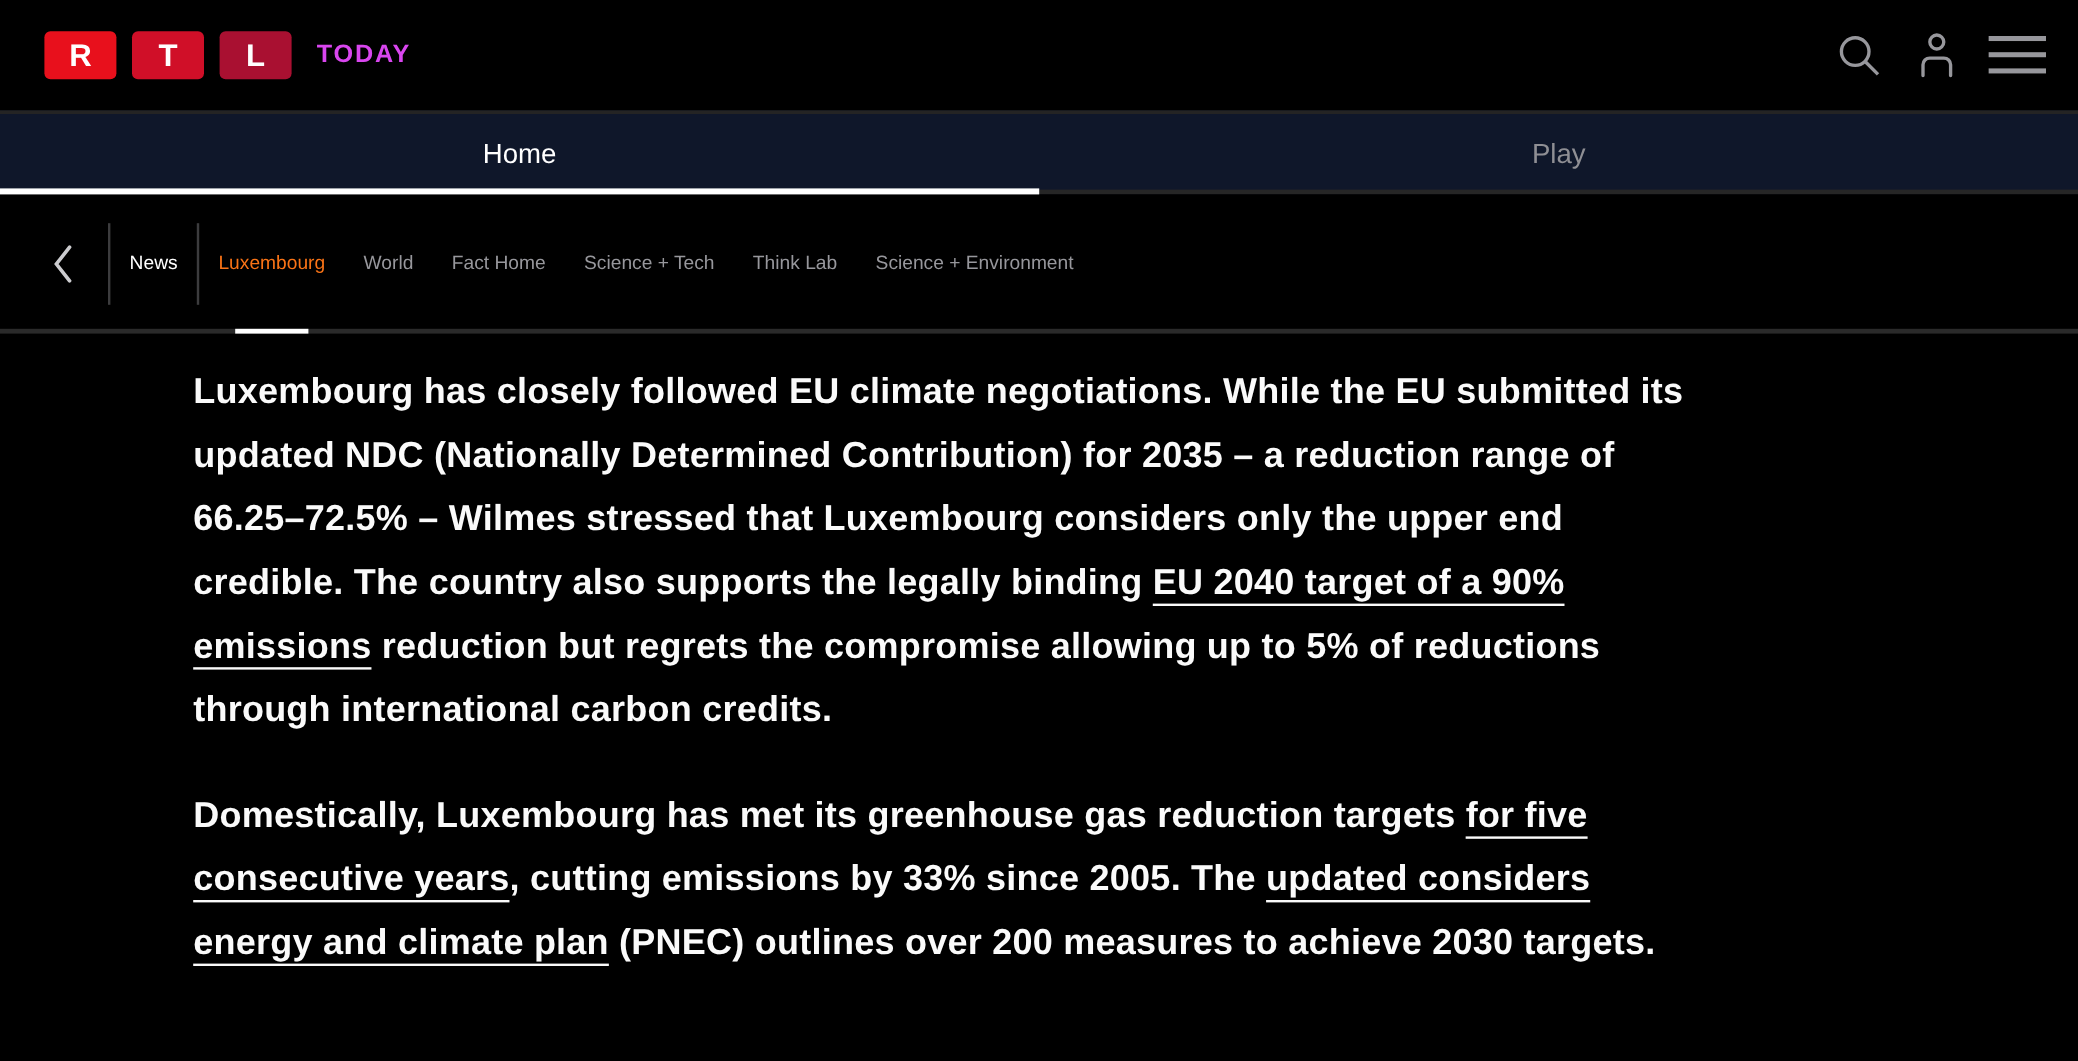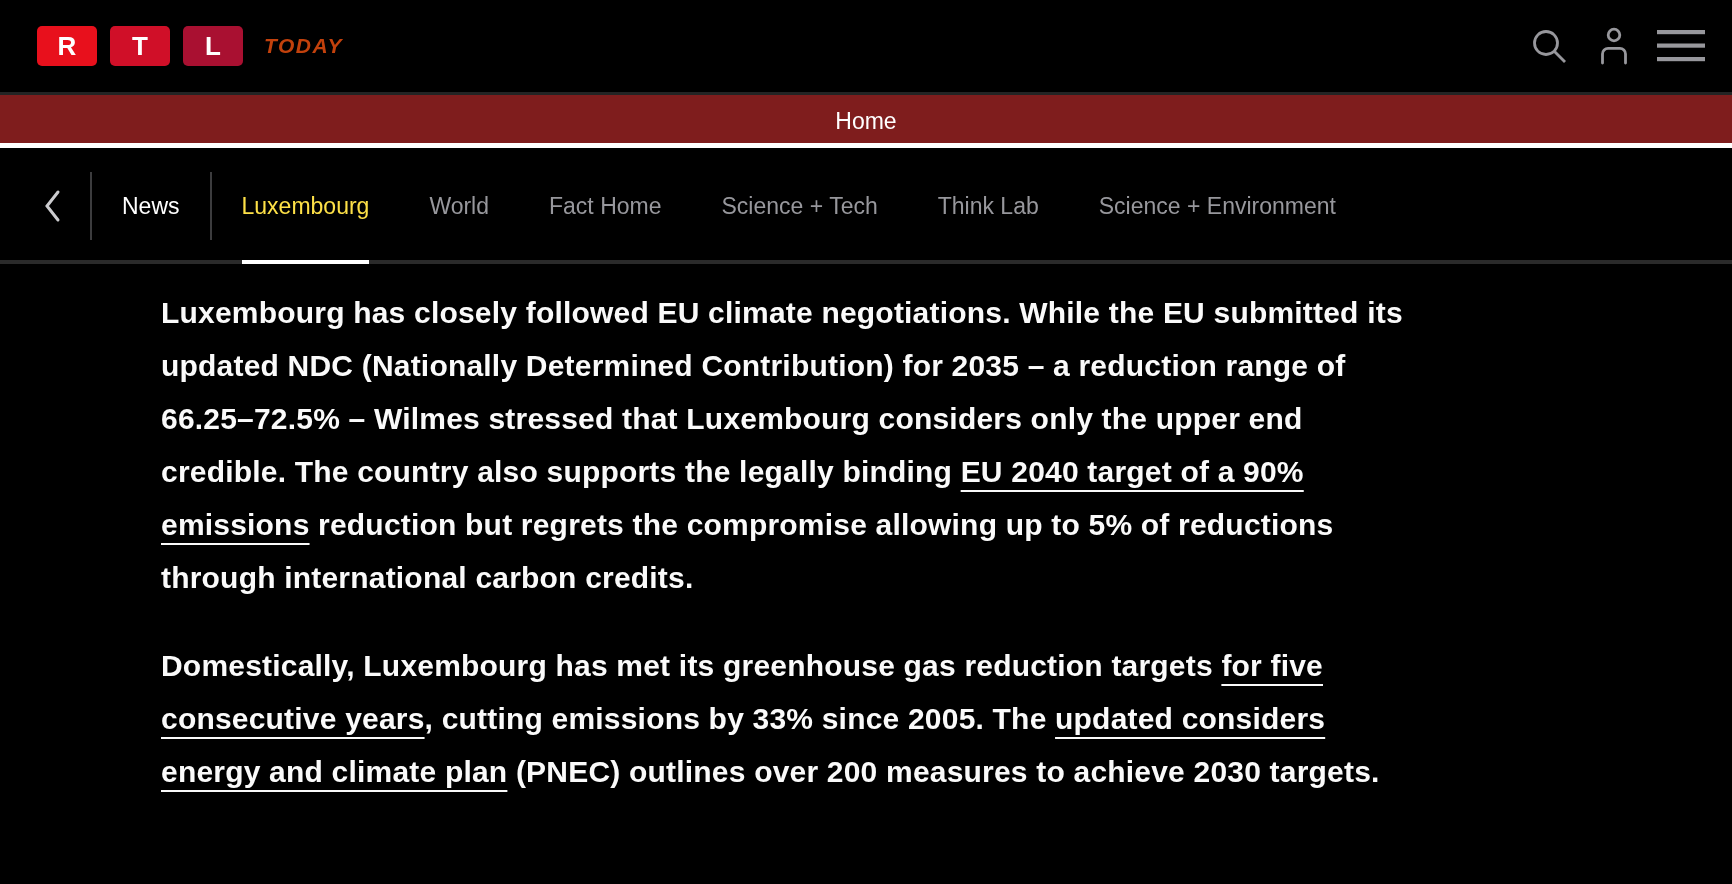--- a/index.html
+++ b/index.html
@@ -25,36 +25,36 @@
   .logo { display: flex; align-items: center; cursor: pointer; }
   .logo-box {
     width: 60px; height: 40px;
     border-radius: 5px;
     margin-right: 13px;
     display: flex; align-items: center; justify-content: center;
     color: #fff; font-weight: 700; font-size: 26px;
     font-family: "Liberation Sans", sans-serif;
   }
   .logo-brand {
-    color: #c2410c; font-weight: 700; font-size: 21px;
-    letter-spacing: 1.5px; margin-left: 8px; font-style: italic;
+    color: #d946ef; font-weight: 700; font-size: 21px;
+    letter-spacing: 1.5px; margin-left: 8px;
   }
   .header-icons { display: flex; align-items: center; gap: 23px; }
   .icon-btn {
     background: none; border: none; padding: 0; margin: 0;
     display: flex; align-items: center; cursor: pointer;
   }
 
   
   .tabs {
     position: relative;
-    height: 56px;
+    height: 70px;
     display: flex;
     border-top: 3px solid #242424;
-    background: #7f1d1d;
+    background: #0f172a;
   }
   .tabs::after {
     content: '';
     position: absolute; left: 0; right: 0; bottom: 0;
     height: 4px; background: #262626; z-index: 0;
   }
   .tab {
     flex: 1 1 0;
     position: relative;
     display: flex; align-items: center; justify-content: center;
@@ -92,28 +92,28 @@
   .subnav-divider {
     width: 2px; height: 68px;
     background: #3c3c3e;
     align-self: center;
     flex: 0 0 auto;
   }
   .subnav-item {
     position: relative;
     height: 100%;
     display: flex; align-items: center;
-    padding: 0 30px;
-    font-size: 23px;
+    padding: 0 16px;
+    font-size: 16px;
     color: #97979c;
     white-space: nowrap;
     cursor: pointer;
   }
   .subnav-item.highlight { color: #ffffff; }
-  .subnav-item.active { color: #fde047; }
+  .subnav-item.active { color: #f97316; }
   .subnav-item.active::after {
     content: '';
     position: absolute; left: 30px; right: 30px; bottom: 0;
     height: 4px; background: #ffffff; z-index: 1;
   }
 
   
   .article {
     padding: 22px 0 0 161px;
     font-weight: bold;
@@ -167,20 +167,23 @@
       </svg>
     </button>
   </div>
 </header>
 
 <nav class="tabs">
     <div class="tab active">
       <span>Home</span>
       <div class="tab-underline"></div>
     </div>
+    <div class="tab">
+      <span>Play</span>
+    </div>
   </nav>
 
 <nav class="subnav">
   <button class="back-btn">
     <svg width="26" height="38" viewBox="0 0 26 38" fill="none" stroke="#cccccf" stroke-width="3" stroke-linecap="round">
       <path d="M18 5 L7 19 L18 33"></path>
     </svg>
   </button>
   <div class="subnav-items">
       <div class="subnav-divider"></div>

